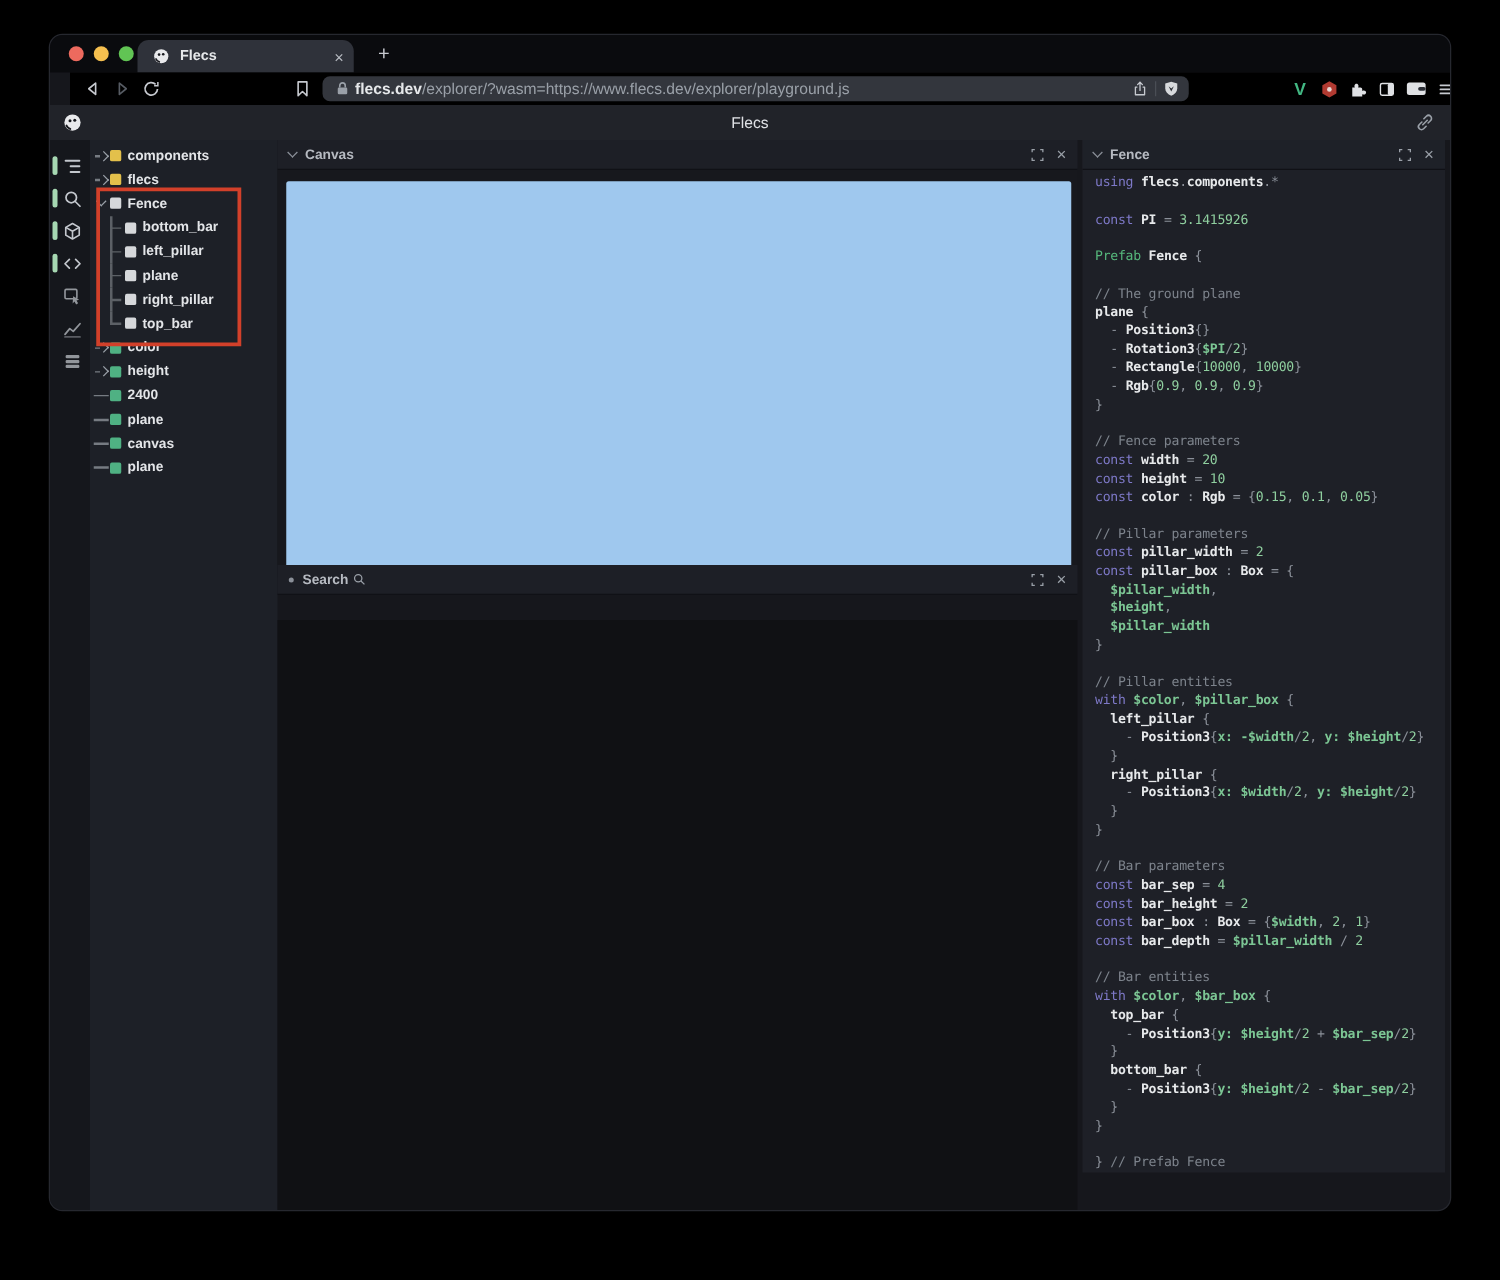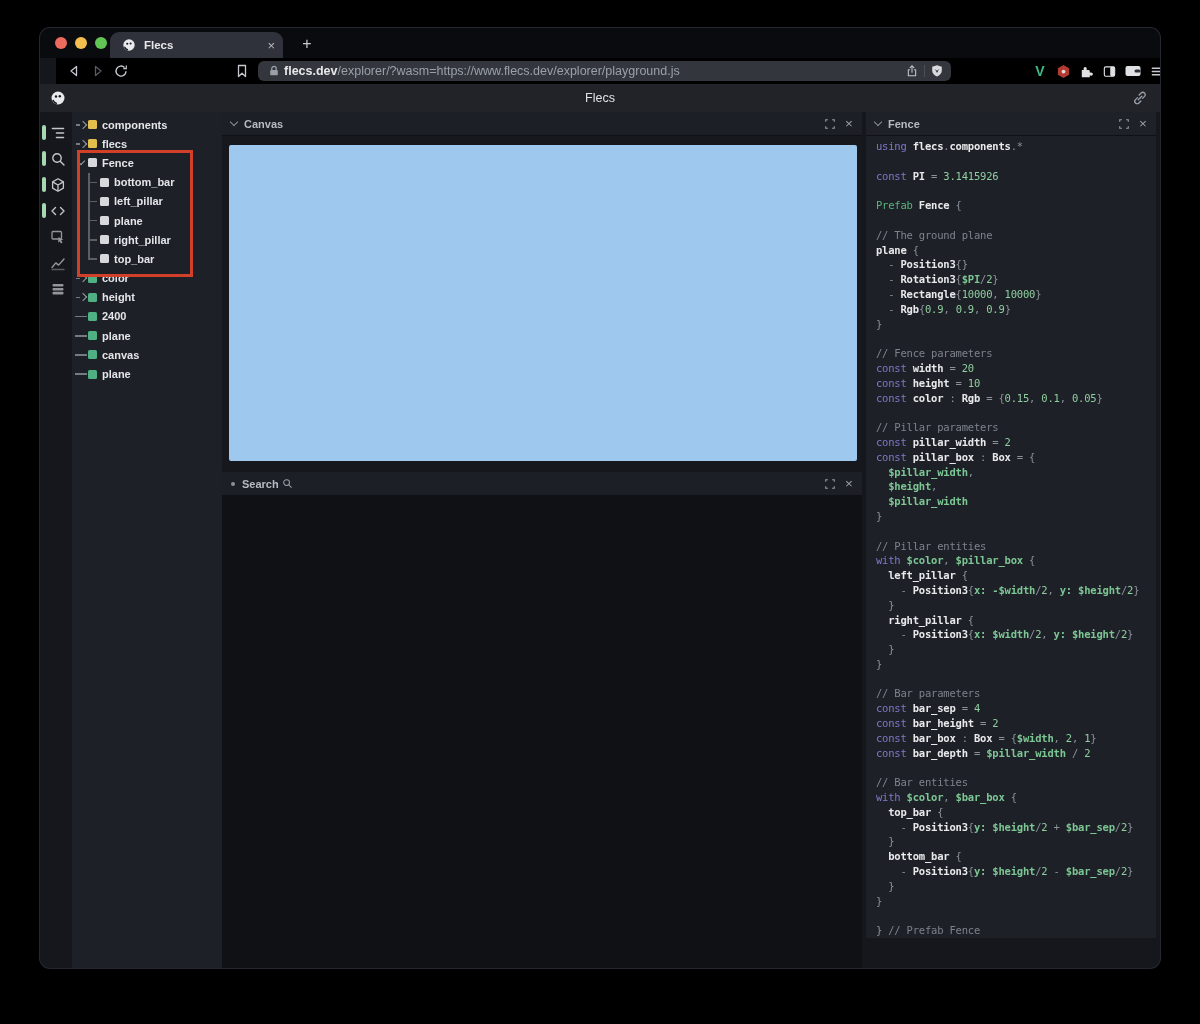--- a/index.html
+++ b/index.html
@@ -58,21 +58,21 @@
     padding:0 9px;box-sizing:border-box;border-bottom:1px solid #101116;}
   .phdr .ptitle{font-size:11px;font-weight:bold;color:#b6bac1;margin-left:7px;}
   .phdr .hchev{width:5px;height:5px;border-right:1.5px solid #8b9099;border-bottom:1.5px solid #8b9099;
     transform:rotate(45deg);margin-top:-3px;}
   .phdr .hdot{width:4px;height:4px;border-radius:50%;background:#8b9099;}
   .phdr .hspacer{margin-left:auto;}
   .phdr .hic{width:14px;height:14px;margin-left:8px;display:flex;align-items:center;justify-content:center;}
   .phdr .hclose{color:#9aa0a8;font-size:13.5px;line-height:13px;margin-left:8px;}
   .canvasbody{position:absolute;left:0;top:24px;width:100%;height:326px;background:#17181d;}
   #canvas-view{position:absolute;left:7px;top:9px;width:628px;height:316px;border-radius:2px;}
-  .searchhdr{top:360px;justify-content:center;}
+  .searchhdr{top:340px;justify-content:center;}
   .searchbody{position:absolute;left:0;top:384px;width:100%;bottom:0;background:#101114;}
   .editor{position:absolute;left:826px;top:84px;width:290px;height:826px;background:#1e2027;}
   .edhdr{top:0;background:#1e2128;}
   #code{position:absolute;left:0;top:24px;right:0;bottom:0;padding:3px 4px 0 10px;overflow:hidden;
     font-family:"DejaVu Sans Mono",monospace;font-size:10.5px;letter-spacing:-0.2px;line-height:14.8px;white-space:pre;}
   .cl{height:14.8px;}
   .cl .k{color:#7e79c8;}
   .cl .w{color:#e7e9eb;font-weight:bold;}
   .cl .p{color:#8b9099;}
   .cl .c{color:#7d838c;}

